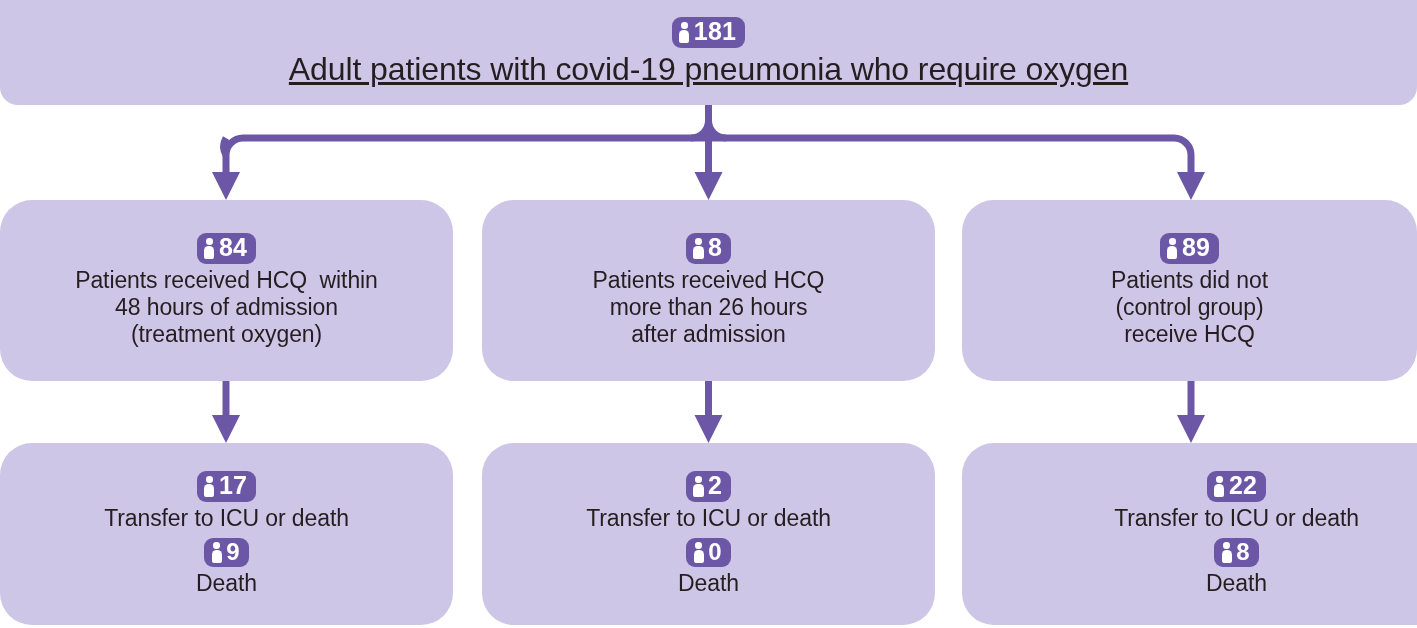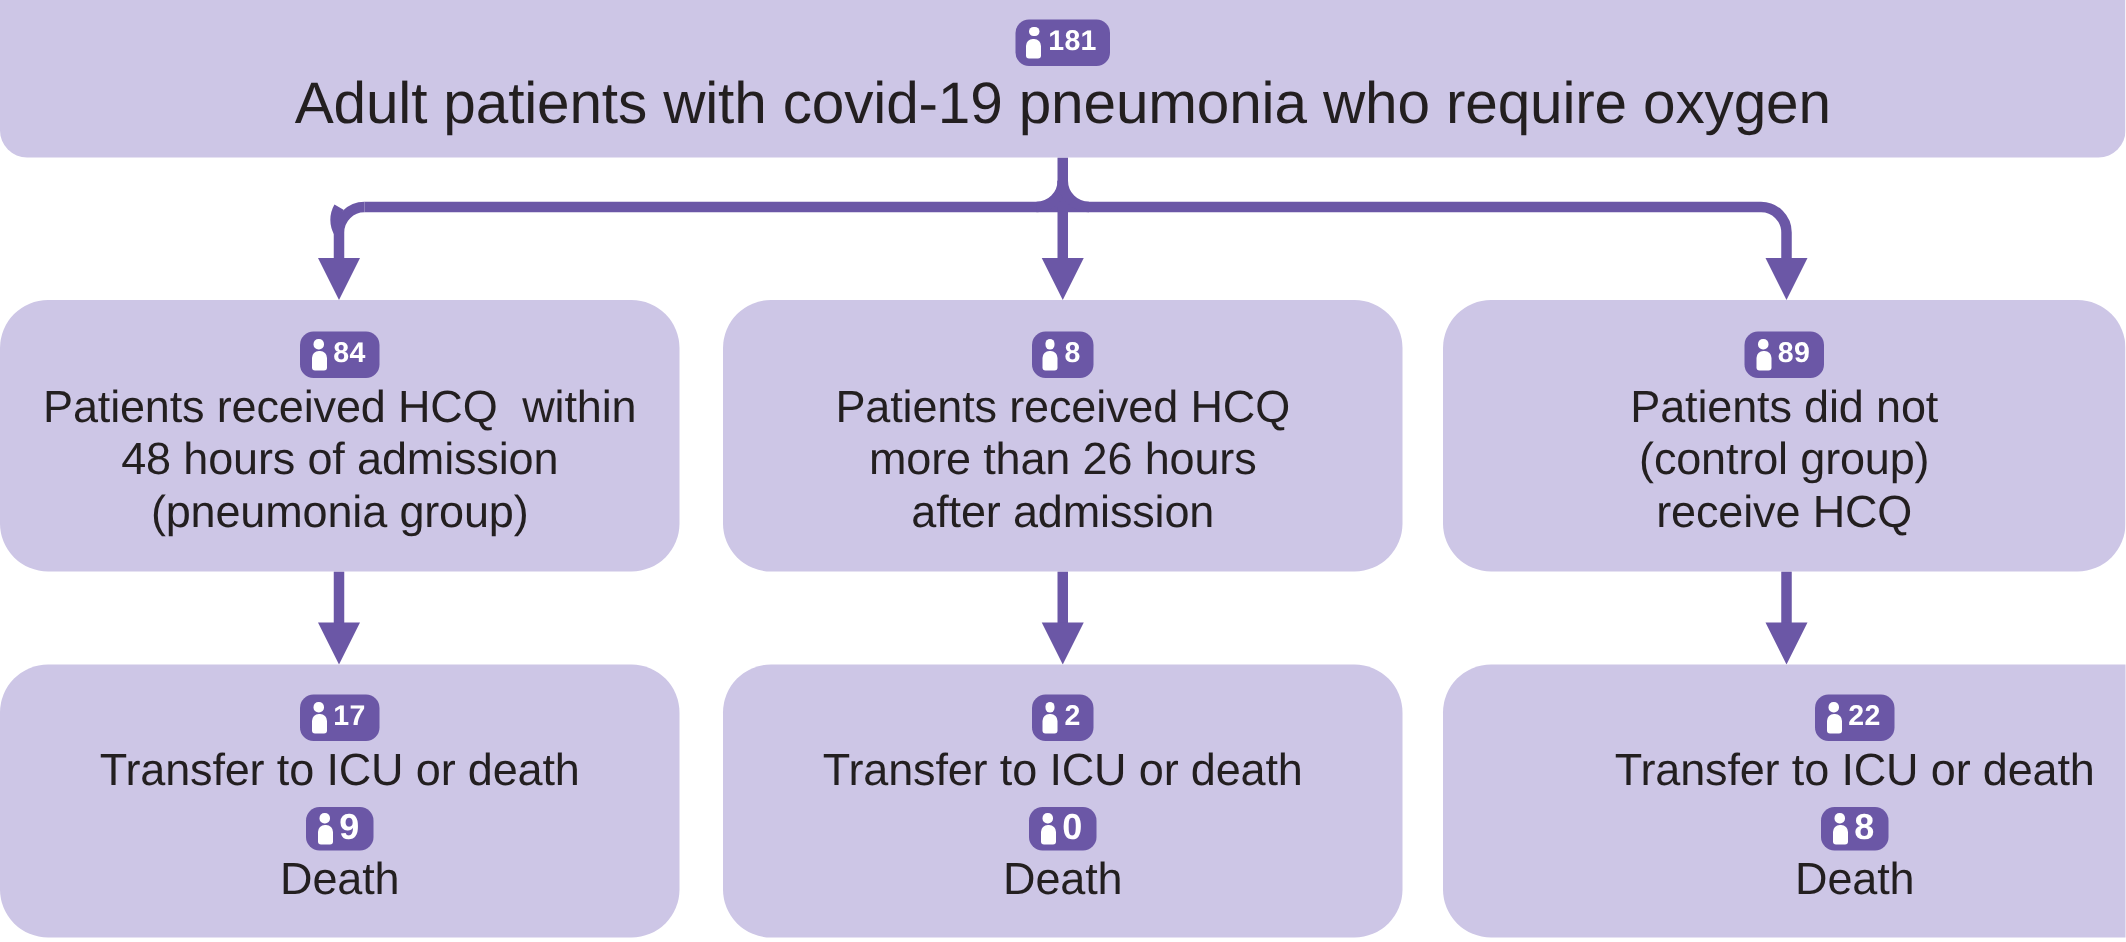--- a/index.html
+++ b/index.html
@@ -5,34 +5,34 @@
   html,body{margin:0;padding:0;background:#ffffff;}
   body{width:1417px;height:628px;overflow:hidden;
        font-family:"Liberation Sans","DejaVu Sans",sans-serif;}
   #stage{position:relative;width:1417px;height:628px;background:#fff;}
 
   .box{position:absolute;background:#cdc6e6;border-radius:32px;
        box-sizing:border-box;display:flex;flex-direction:column;
        align-items:center;justify-content:center;color:#231f20;}
   .box.top{border-radius:0 0 18px 18px;}
 
-  .boxline{font-size:30px;line-height:1.16;text-align:center;
+  .boxline{font-size:23px;line-height:1.16;text-align:center;
            white-space:pre;letter-spacing:-0.1px;}
-  .box.top .boxline{font-size:39px;}
+  .box.top .boxline{font-size:32px;text-decoration:underline;}
 
   
   .badge{display:inline-flex;align-items:center;justify-content:center;
          background:#6b57a6;border-radius:9px;height:31px;padding:0 9px 0 6px;
          gap:3px;margin:0 0 3px 0;}
   .badge .pico{position:relative;width:13px;height:21px;flex:0 0 13px;}
   .badge .pico .head{position:absolute;left:3.2px;top:0;width:6.6px;height:6.6px;
                      border-radius:50%;background:#fff;}
   .badge .pico .body{position:absolute;left:1.4px;top:8px;width:10.2px;height:13px;
                      background:#fff;border-radius:4.6px 4.6px 2px 2px;}
-  .badge .num{color:#ffffff;font-size:19px;line-height:25px;font-weight:700;
+  .badge .num{color:#ffffff;font-size:25px;line-height:25px;font-weight:700;
               letter-spacing:0.2px;position:relative;top:-1px;}
   .badge.small{height:29px;}
   .badge.small .num{font-size:24px;line-height:24px;}
 
   
   svg.conn{position:absolute;left:0;top:0;width:1417px;height:628px;
            pointer-events:none;overflow:visible;}
   .ln{fill:none;stroke:#6b57a6;stroke-width:7;stroke-linecap:butt;}
   .ah{fill:#6b57a6;}
   .fillet{fill:none;stroke:#6b57a6;stroke-width:7;}
@@ -83,21 +83,21 @@
   <div class="box" style="left:0;top:200px;width:453px;height:181px;">
     <div class="badge">
       <span class="pico">
         <span class="head"></span>
           <span class="body"></span>
       </span>
       <span class="num">84</span>
     </div>
     <div class="boxline">Patients received HCQ  within</div>
     <div class="boxline">48 hours of admission</div>
-    <div class="boxline">(pneumonia group)</div>
+    <div class="boxline">(treatment oxygen)</div>
   </div>
 
   <div class="box" style="left:482px;top:200px;width:453px;height:181px;">
     <div class="badge">
       <span class="pico">
         <span class="head"></span>
           <span class="body"></span>
       </span>
       <span class="num">8</span>
     </div>

